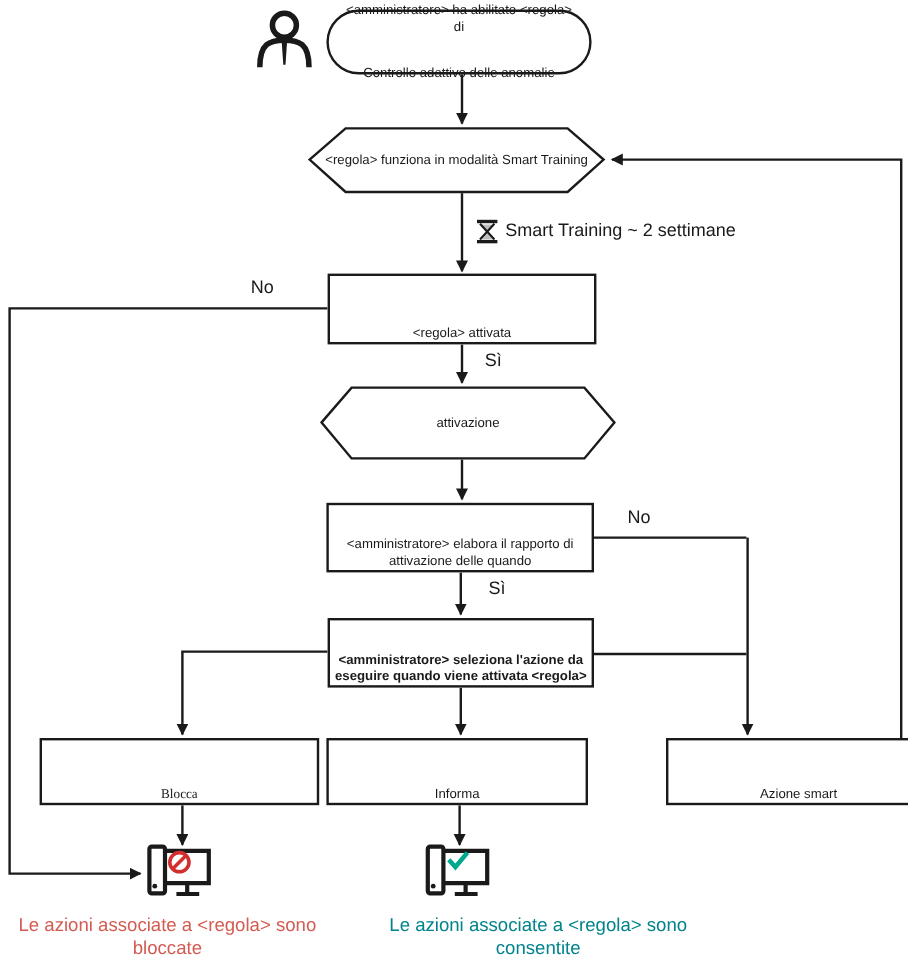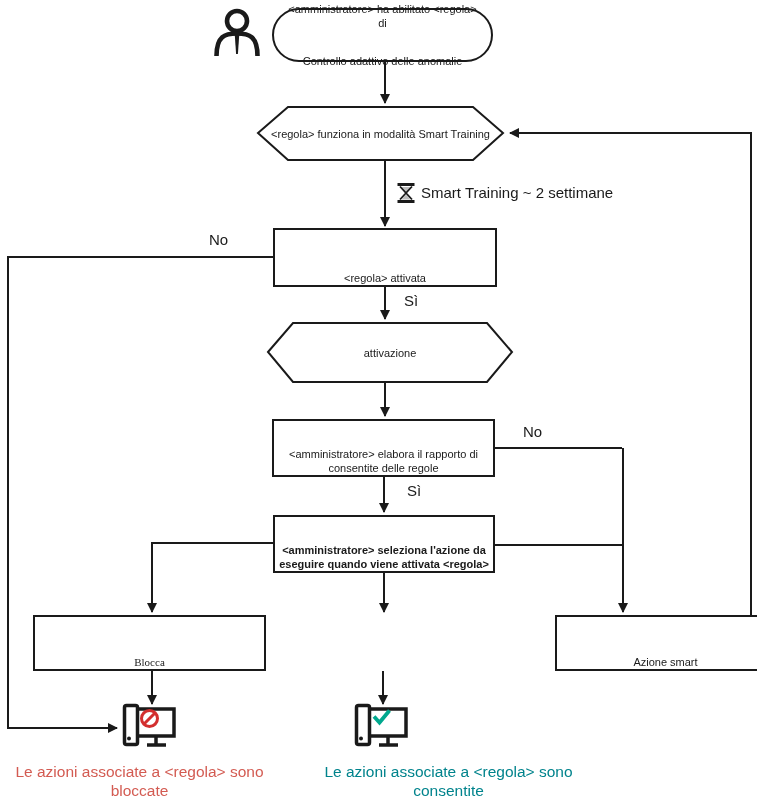--- a/index.html
+++ b/index.html
@@ -88,30 +88,33 @@
   <div class="node rect-node" style="left:273px;top:228px;width:224px;height:59px;">
     <div>&lt;regola&gt; attivata</div>
   </div>
 
   <div class="node hex-label" style="left:276px;top:323px;width:228px;height:59px;">
     <div>attivazione</div>
   </div>
 
   <div class="node rect-node" style="left:272px;top:419px;width:223px;height:58px;">
     <div>&lt;amministratore&gt; elabora il rapporto di</div>
-    <div>consentite delle regole</div>
+    <div>attivazione delle quando</div>
   </div>
 
   <div class="node rect-node" style="left:273px;top:515px;width:222px;height:58px;font-weight:bold;">
     <div>&lt;amministratore&gt; seleziona l'azione da</div>
     <div>eseguire quando viene attivata &lt;regola&gt;</div>
   </div>
 
   <div class="node rect-node" style="left:33px;top:615px;width:233px;height:56px;font-family:Liberation Serif, serif;">
     <div>Blocca</div>
+  </div>
+  <div class="node rect-node" style="left:272px;top:615px;width:218px;height:56px;">
+    <div>Informa</div>
   </div>
   <div class="node rect-node" style="left:507px;top:615px;width:221px;height:56px;margin-left:48px;">
     <div>Azione smart</div>
   </div>
 
   <div class="edge-label" style="left:209px;top:231px;">No</div>
   <div class="edge-label" style="left:404px;top:292px;">Sì</div>
   <div class="edge-label" style="left:523px;top:423px;">No</div>
   <div class="edge-label" style="left:407px;top:482px;">Sì</div>
 

